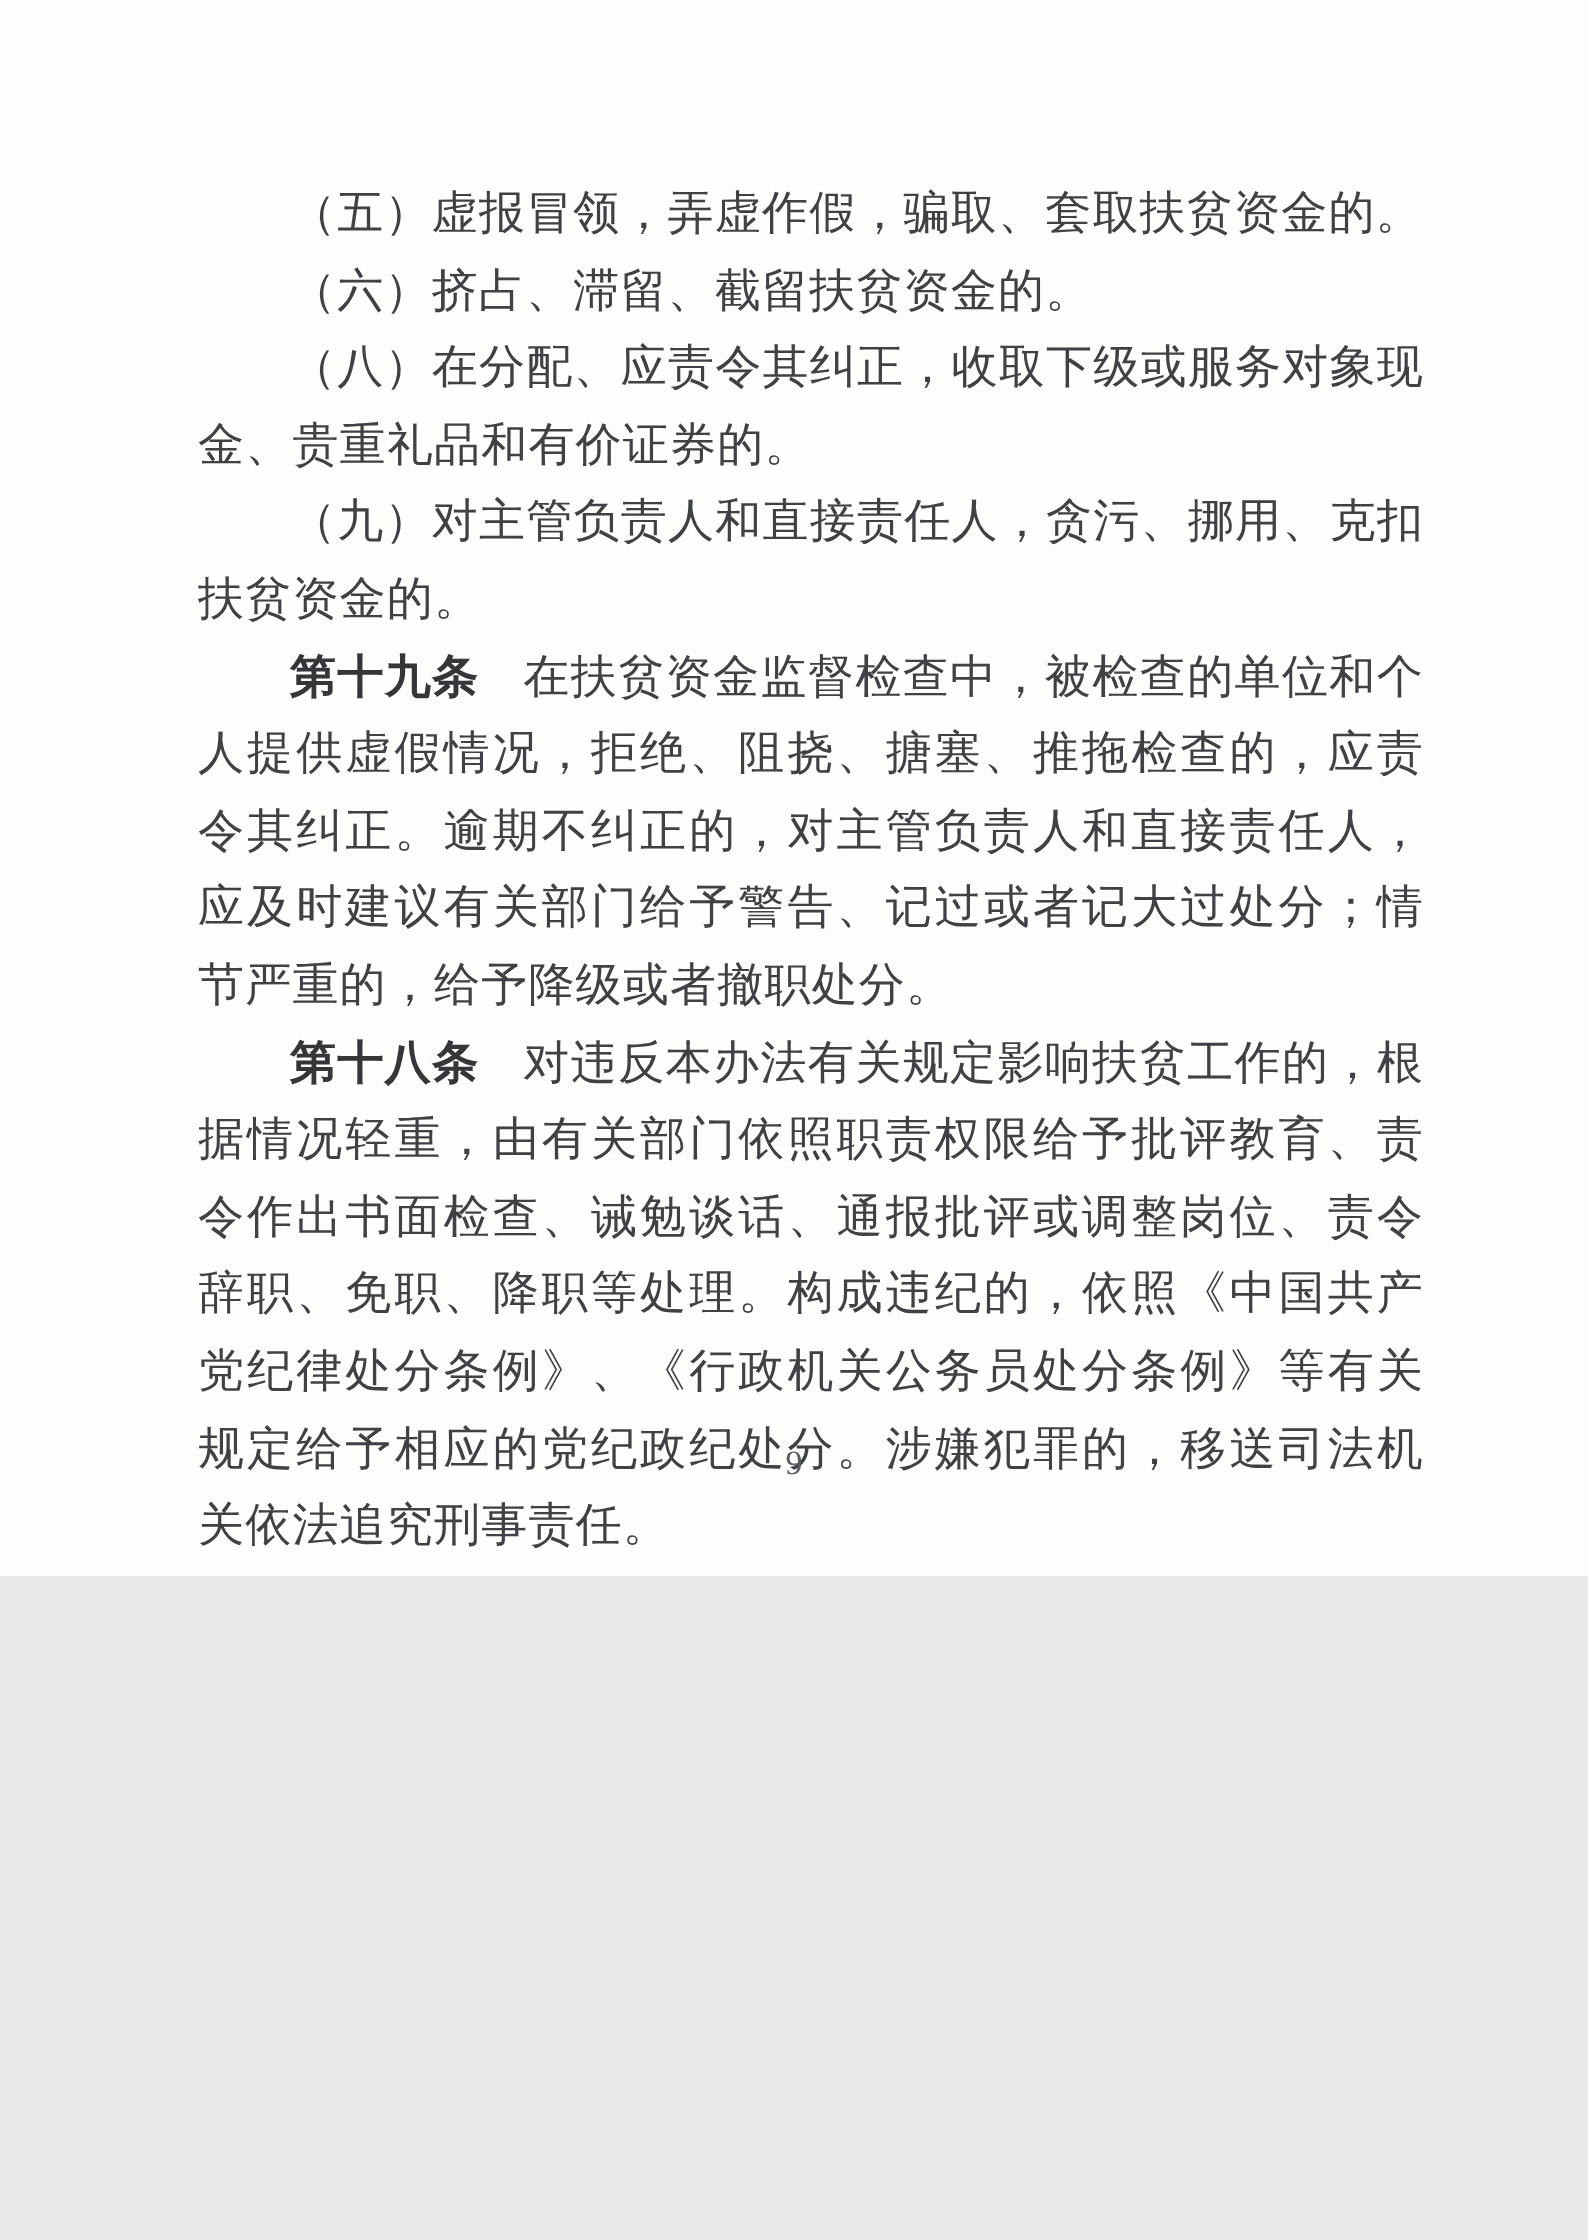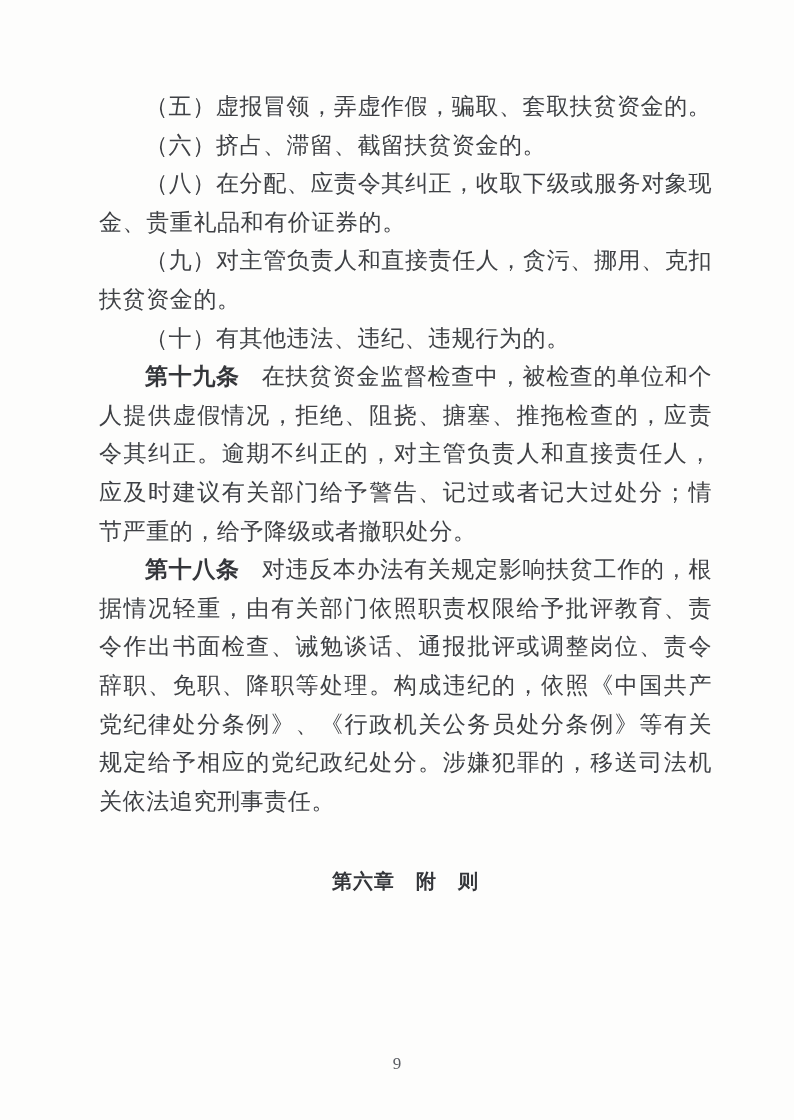--- a/index.html
+++ b/index.html
@@ -3,21 +3,21 @@
 <meta charset="utf-8">
 <style>
   html, body {
     margin: 0;
     padding: 0;
     background: #e9e9e9;
   }
   .page {
     position: relative;
     width: 794px;
-    height: 1120px;
+    height: 788px;
     margin: 0 auto;
     background: #fdfdfc;
     overflow: hidden;
     font-family: "Liberation Serif", serif;
   }
   .doc {
     position: absolute;
     top: 88px;
     left: 99px;
     width: 613px;
@@ -66,21 +66,20 @@
 
     <p class="para">（五）虚报冒领，弄虚作假，骗取、套取扶贫资金的。</p>
 
     <p class="para">（六）挤占、滞留、截留扶贫资金的。</p>
 
 
     <p class="para">（八）在分配、应责令其纠正，收取下级或服务对象现金、贵重礼品和有价证券的。</p>
 
     <p class="para">（九）对主管负责人和直接责任人，贪污、挪用、克扣扶贫资金的。</p>
 
-    <p class="para">（十）有其他违法、违纪、违规行为的。</p>
 
     <p class="para"><span class="lead">第十九条</span><span>在扶贫资金监督检查中，被检查的单位和个人提供虚假情况，拒绝、阻挠、搪塞、推拖检查的，应责令其纠正。逾期不纠正的，对主管负责人和直接责任人，应及时建议有关部门给予警告、记过或者记大过处分；情节严重的，给予降级或者撤职处分。</span></p>
 
     <p class="para"><span class="lead">第十八条</span><span>对违反本办法有关规定影响扶贫工作的，根据情况轻重，由有关部门依照职责权限给予批评教育、责令作出书面检查、诫勉谈话、通报批评或调整岗位、责令辞职、免职、降职等处理。构成违纪的，依照《中国共产党纪律处分条例》、《行政机关公务员处分条例》等有关规定给予相应的党纪政纪处分。涉嫌犯罪的，移送司法机关依法追究刑事责任。</span></p>
 
     <h2 class="chapter">第六章　附　则</h2>
 
 
   </main>
 

